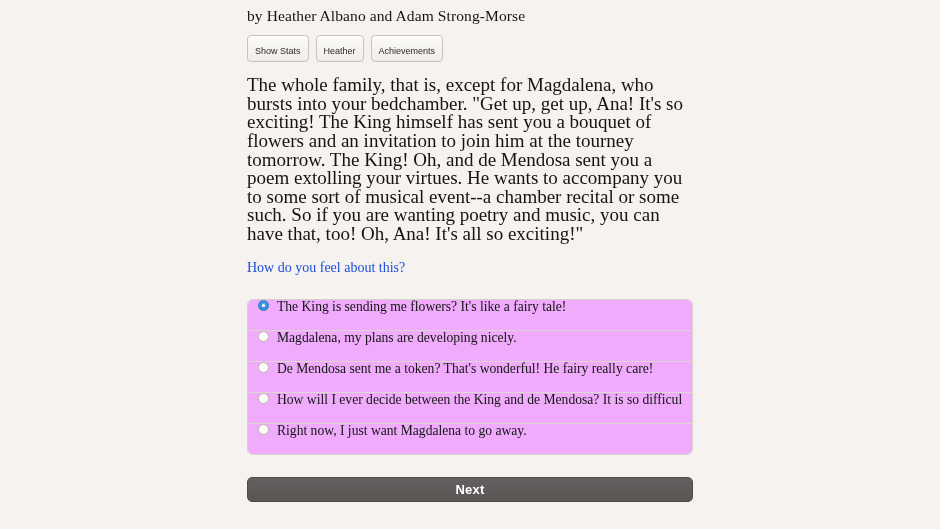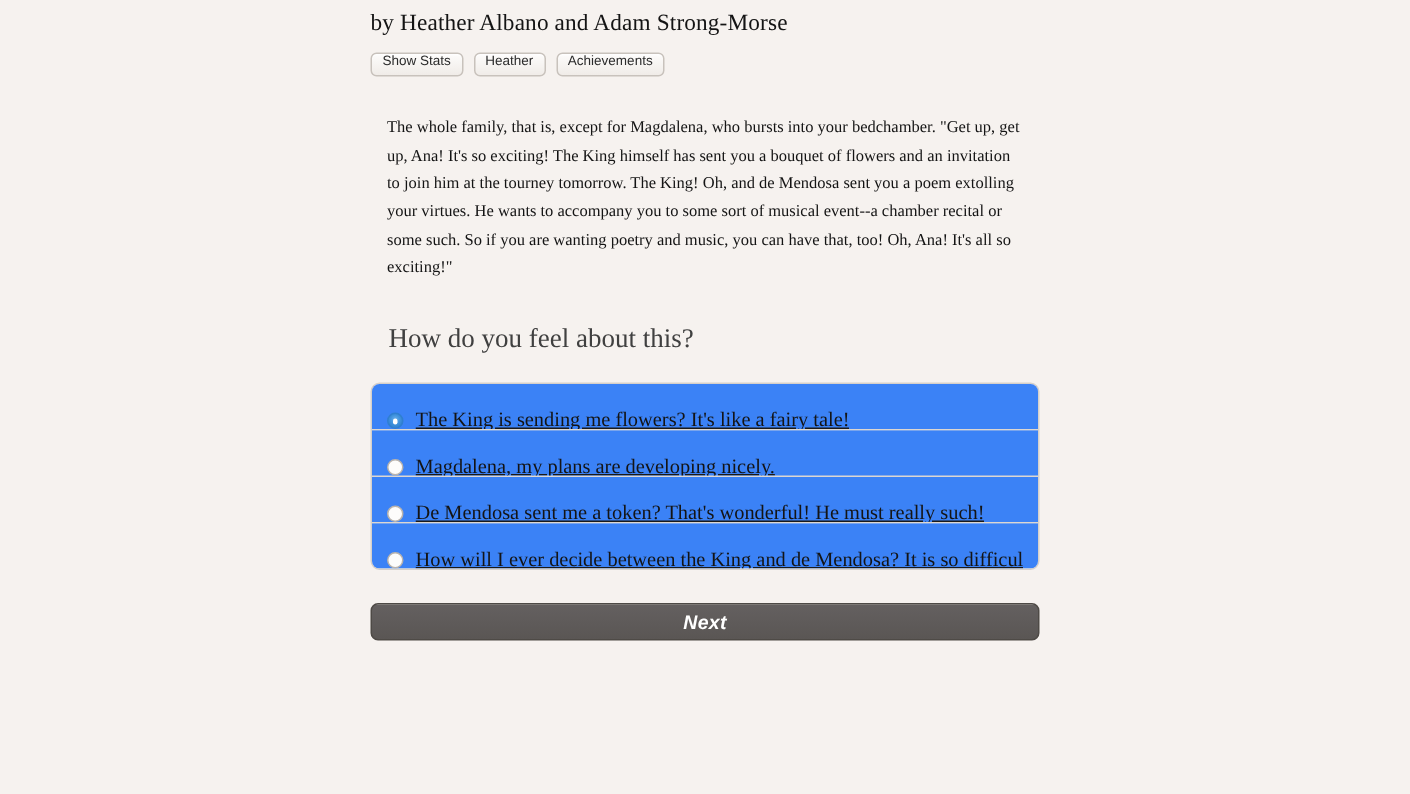--- a/index.html
+++ b/index.html
@@ -41,58 +41,57 @@
     align-items: center;
   }
   .tool-btn {
     font-family: "Liberation Sans", sans-serif;
     font-size: 9px;
     line-height: 1;
     color: #2b2b2b;
     background: linear-gradient(180deg, #fdfcfb 0%, #f0ece8 100%);
     border: 1px solid #c8c2bc;
     border-radius: 4px;
-    padding: 0 7px 5px 7px;
+    padding: 11px 7px 5px 7px;
     cursor: pointer;
     white-space: nowrap;
     box-shadow: 0 1px 0 rgba(255,255,255,0.7) inset;
   }
   .story-text {
     font-family: "Liberation Serif", serif;
-    font-size: 11px;
+    font-size: 19px;
     line-height: 18.6px;
     color: #141414;
-    margin: 11px;
+    margin: 0;
     padding-top: 14px;
     text-align: left;
   }
   .prompt-text {
     font-family: "Liberation Serif", serif;
-    font-size: 18px;
+    font-size: 14px;
     line-height: 18.6px;
-    color: #404040;
-    margin: 12px;
+    color: #1d4ed8;
+    margin: 0;
     padding-top: 16px;
   }
   .choices {
     margin-top: 21px;
     border: 1px solid #d6d0ca;
     border-radius: 6px;
     background: #f7f4f1;
     overflow: hidden;
   }
   .choice-row {
     display: flex;
-    align-items: flex-end;
+    align-items: flex-start;
     height: 30px;
     padding: 0 10px;
     border-bottom: 1px solid #ddd7d1;
     cursor: pointer;
-    background: #3b82f6;
-    text-decoration: underline;
+    background: #f0abfc;
   }
   .choice-row:last-child {
     border-bottom: none;
   }
   .radio {
     width: 11px;
     height: 11px;
     border-radius: 50%;
     border: 1px solid #b9b3ad;
     background: #fdfcfb;
@@ -134,21 +133,20 @@
     border-radius: 5px;
     background: linear-gradient(180deg, #646060 0%, #5a5654 100%);
     color: #ffffff;
     font-family: "Liberation Sans", sans-serif;
     font-size: 13px;
     font-weight: bold;
     letter-spacing: 0.2px;
     cursor: pointer;
     box-sizing: border-box;
     padding: 0;
-    font-style: italic;
   }
 </style>
 </head>
 <body>
 
 <div class="page">
   <div class="content">
 
     <p class="byline">by Heather Albano and Adam Strong-Morse</p>
 
@@ -166,24 +164,28 @@
       <div class="choice-row">
         <span class="radio selected"></span>
         <span class="choice-label">The King is sending me flowers? It's like a fairy tale!</span>
       </div>
       <div class="choice-row">
         <span class="radio"></span>
         <span class="choice-label">Magdalena, my plans are developing nicely.</span>
       </div>
       <div class="choice-row">
         <span class="radio"></span>
-        <span class="choice-label">De Mendosa sent me a token? That's wonderful! He must really such!</span>
+        <span class="choice-label">De Mendosa sent me a token? That's wonderful! He fairy really care!</span>
       </div>
       <div class="choice-row">
         <span class="radio"></span>
         <span class="choice-label">How will I ever decide between the King and de Mendosa? It is so difficult. I feel torn.</span>
+      </div>
+      <div class="choice-row">
+        <span class="radio"></span>
+        <span class="choice-label">Right now, I just want Magdalena to go away.</span>
       </div>
     </div>
 
     <button class="next-btn">Next</button>
 
   </div>
 </div>
 
 </body></html>

